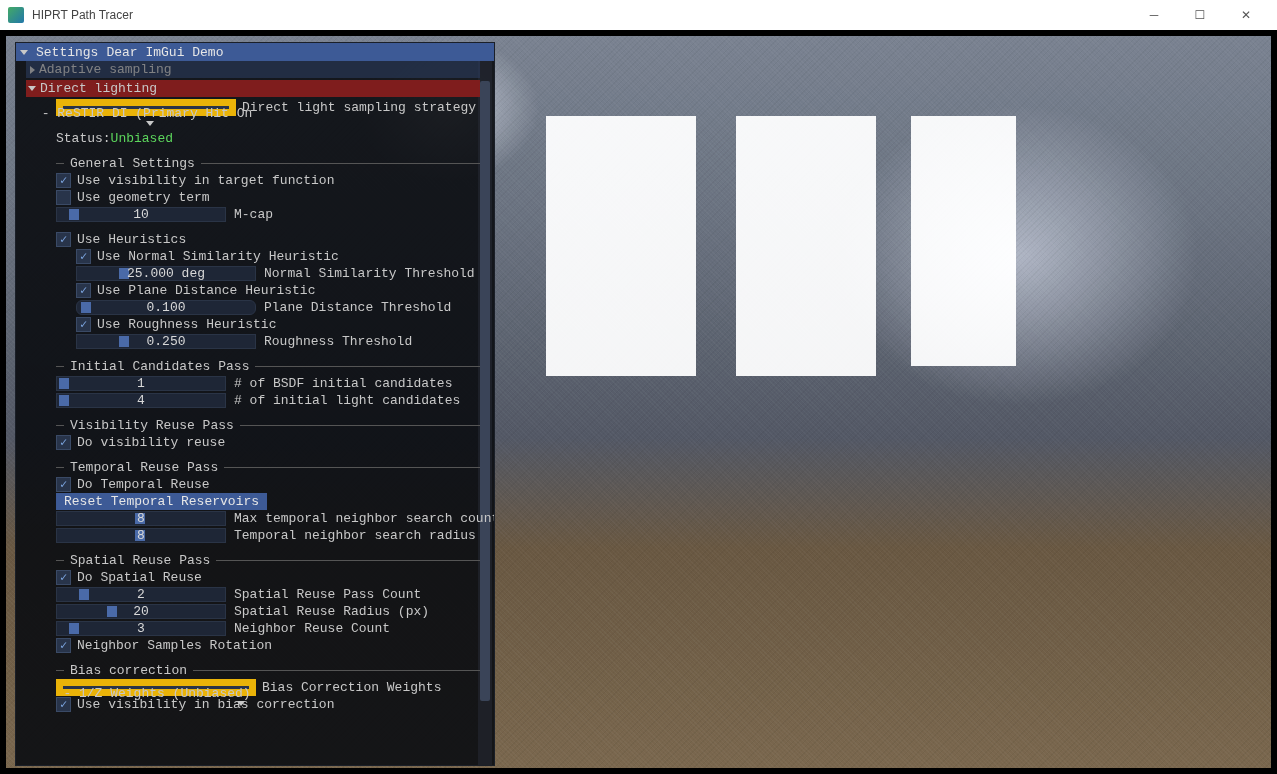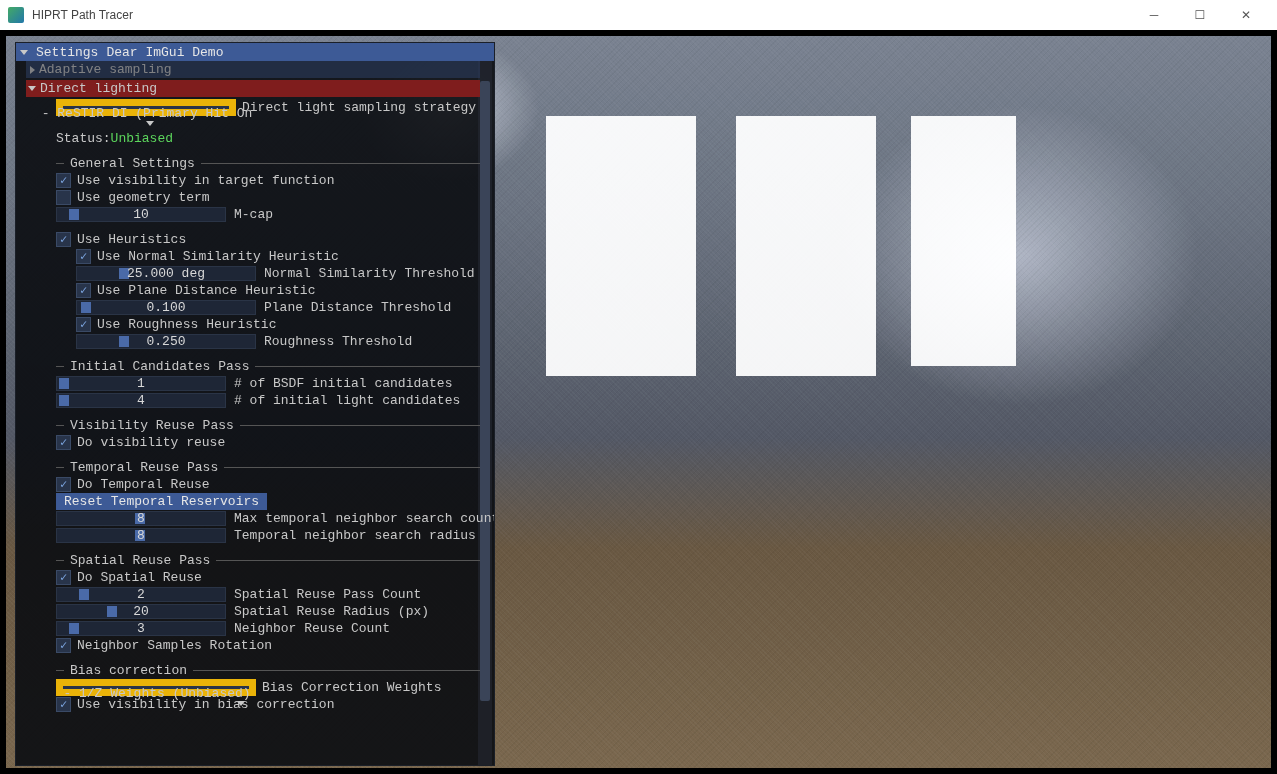--- a/index.html
+++ b/index.html
@@ -291,21 +291,21 @@
           <div class="grab" style="left:42px;"></div>
           <span class="val">25.000 deg</span>
         </div>
         <span class="label">Normal Similarity Threshold</span>
       </div>
       <div class="row indent3">
         <span class="checkbox checked"></span>
         <span>Use Plane Distance Heuristic</span>
       </div>
       <div class="row indent3">
-        <div class="slider" style="width:180px;">
+        <div class="slider" style="width:180px;border-radius:6px;">
           <div class="grab" style="left:4px;"></div>
           <span class="val">0.100</span>
         </div>
         <span class="label">Plane Distance Threshold</span>
       </div>
       <div class="row indent3">
         <span class="checkbox checked"></span>
         <span>Use Roughness Heuristic</span>
       </div>
       <div class="row indent3">

